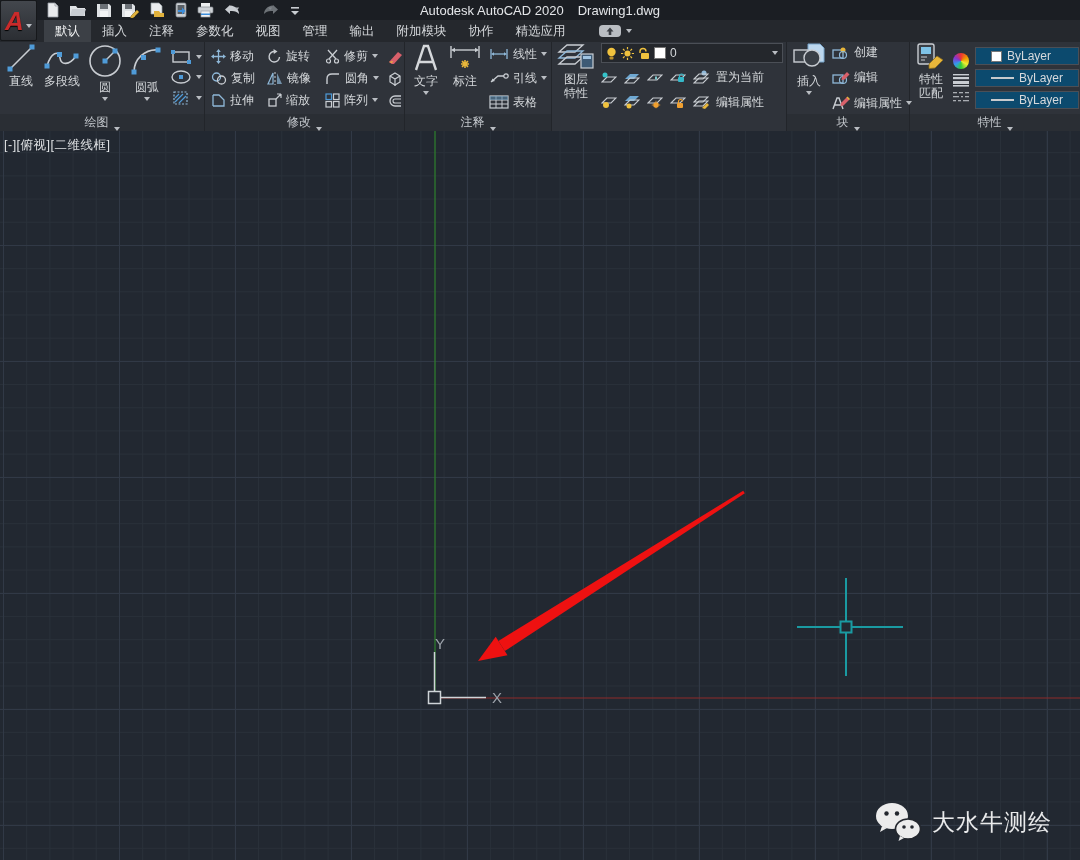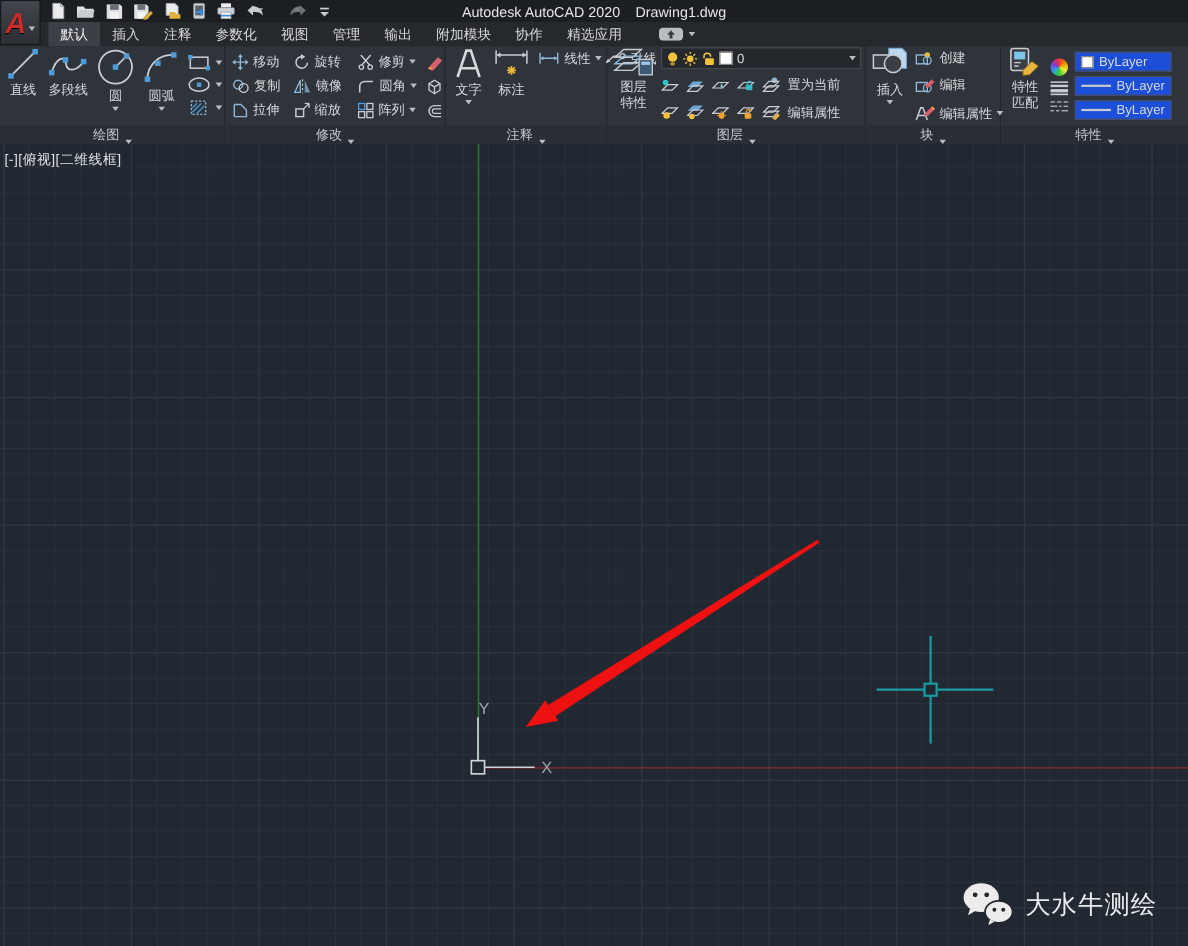--- a/index.html
+++ b/index.html
@@ -45,22 +45,22 @@
   .icon { display:inline-flex; align-items:center; justify-content:center; }
 
   
   .layer-combo { display:flex; align-items:center; gap:4px; background:#24272c;
     border:1px solid #4b4f56; height:20px; padding:0 4px; width:182px; cursor:pointer;
     color:#d6d9dc; font-size:12px; }
   .swatch { width:12px; height:12px; background:#ffffff; border:1px solid #777; display:inline-block; }
   .combo-caret { margin-left:auto; }
 
   
-  .prop-combo { display:flex; align-items:center; gap:5px; background:#1d4ed8;
-    border:1px solid #4b4f56; height:18px; padding:0 5px; width:88px; cursor:pointer;
+  .prop-combo { display:flex; align-items:center; gap:5px; background:#0c4a6e;
+    border:1px solid #4b4f56; height:18px; padding:0 15px; width:104px; cursor:pointer;
     color:#d6d9dc; font-size:12px; }
   .prop-line { flex:1; height:0; border-top:2px solid #c7cacd; }
   .colorwheel { width:16px; height:16px; border-radius:50%;
     background:conic-gradient(#e33,#e90,#ee3,#3c3,#39e,#83c,#e33); }
 
   
   .canvas { position:absolute; left:0; top:131px; width:1080px; height:729px; background:#222831;
     background-image:
       linear-gradient(#313946 1px, transparent 1px),
       linear-gradient(90deg,#313946 1px, transparent 1px),
@@ -417,21 +417,21 @@
         <span class="icon">
           <svg width="36" height="32" viewBox="0 0 36 32">
               <path d="M4 4v12M32 4v12" stroke="#c9cdd2" stroke-width="1.4"></path>
               <path d="M7 8h22" stroke="#c9cdd2" stroke-width="1.4"></path>
               <path d="M4 8l4-2.3v4.6zM32 8l-4-2.3v4.6z" fill="#c9cdd2"></path>
               <path d="M18 18v8M14 22h8M15 19.2l6 5.6M21 19.2l-6 5.6" stroke="#e8b63a" stroke-width="1.6"></path>
             </svg>
         </span>
         <span class="lbl">标注</span>
       </div>
-      <div style="display:flex; flex-direction:row; justify-content:center; gap:2px;">
+      <div style="display:flex; flex-direction:column; justify-content:center; gap:2px;">
         <div class="row-btn">
           <span class="icon">
             <svg width="20" height="12" viewBox="0 0 20 12">
                 <path d="M2 1v10M18 1v10" stroke="#8fb8d8" stroke-width="1.3"></path>
                 <path d="M4 6h12" stroke="#8fb8d8" stroke-width="1.3"></path>
                 <path d="M2 6l3-1.8v3.6zM18 6l-3-1.8v3.6z" fill="#8fb8d8"></path>
               </svg>
           </span>
             <span>线性</span>
           <span class="dd"></span>
@@ -577,24 +577,20 @@
                 <path d="M1 7l5-5h9l-5 5z" fill="none" stroke="#c9cdd2" stroke-width="1.1"></path>
                 <path d="M1 11l5-5h9l-5 5z" fill="none" stroke="#c9cdd2" stroke-width="1.1"></path>
                 <path d="M9 13l5-5 2 2-4 4z" fill="#e8b63a"></path>
               </svg>
           </span>
           <span class="row-btn">
               <span>编辑属性</span>
             </span>
         </div>
       </div>
-    </div>
-    <div class="panel-title">
-      <span>图层</span>
-        <span class="dd"></span>
     </div>
   </div>
 
   <div class="panel" style="width:123px">
     <div class="panel-body" style="padding:0 5px; gap:6px;">
       <div class="big-btn" style="width:36px">
         <span class="icon">
           <svg width="34" height="32" viewBox="0 0 34 32">
               <path d="M16 2h12l4 4v14H16z" fill="#bcd7ee" stroke="#7aa7cc" stroke-width="1"></path>
               <rect x="2" y="8" width="14" height="12" fill="#3a3f46" stroke="#c9cdd2" stroke-width="1.4"></rect>

